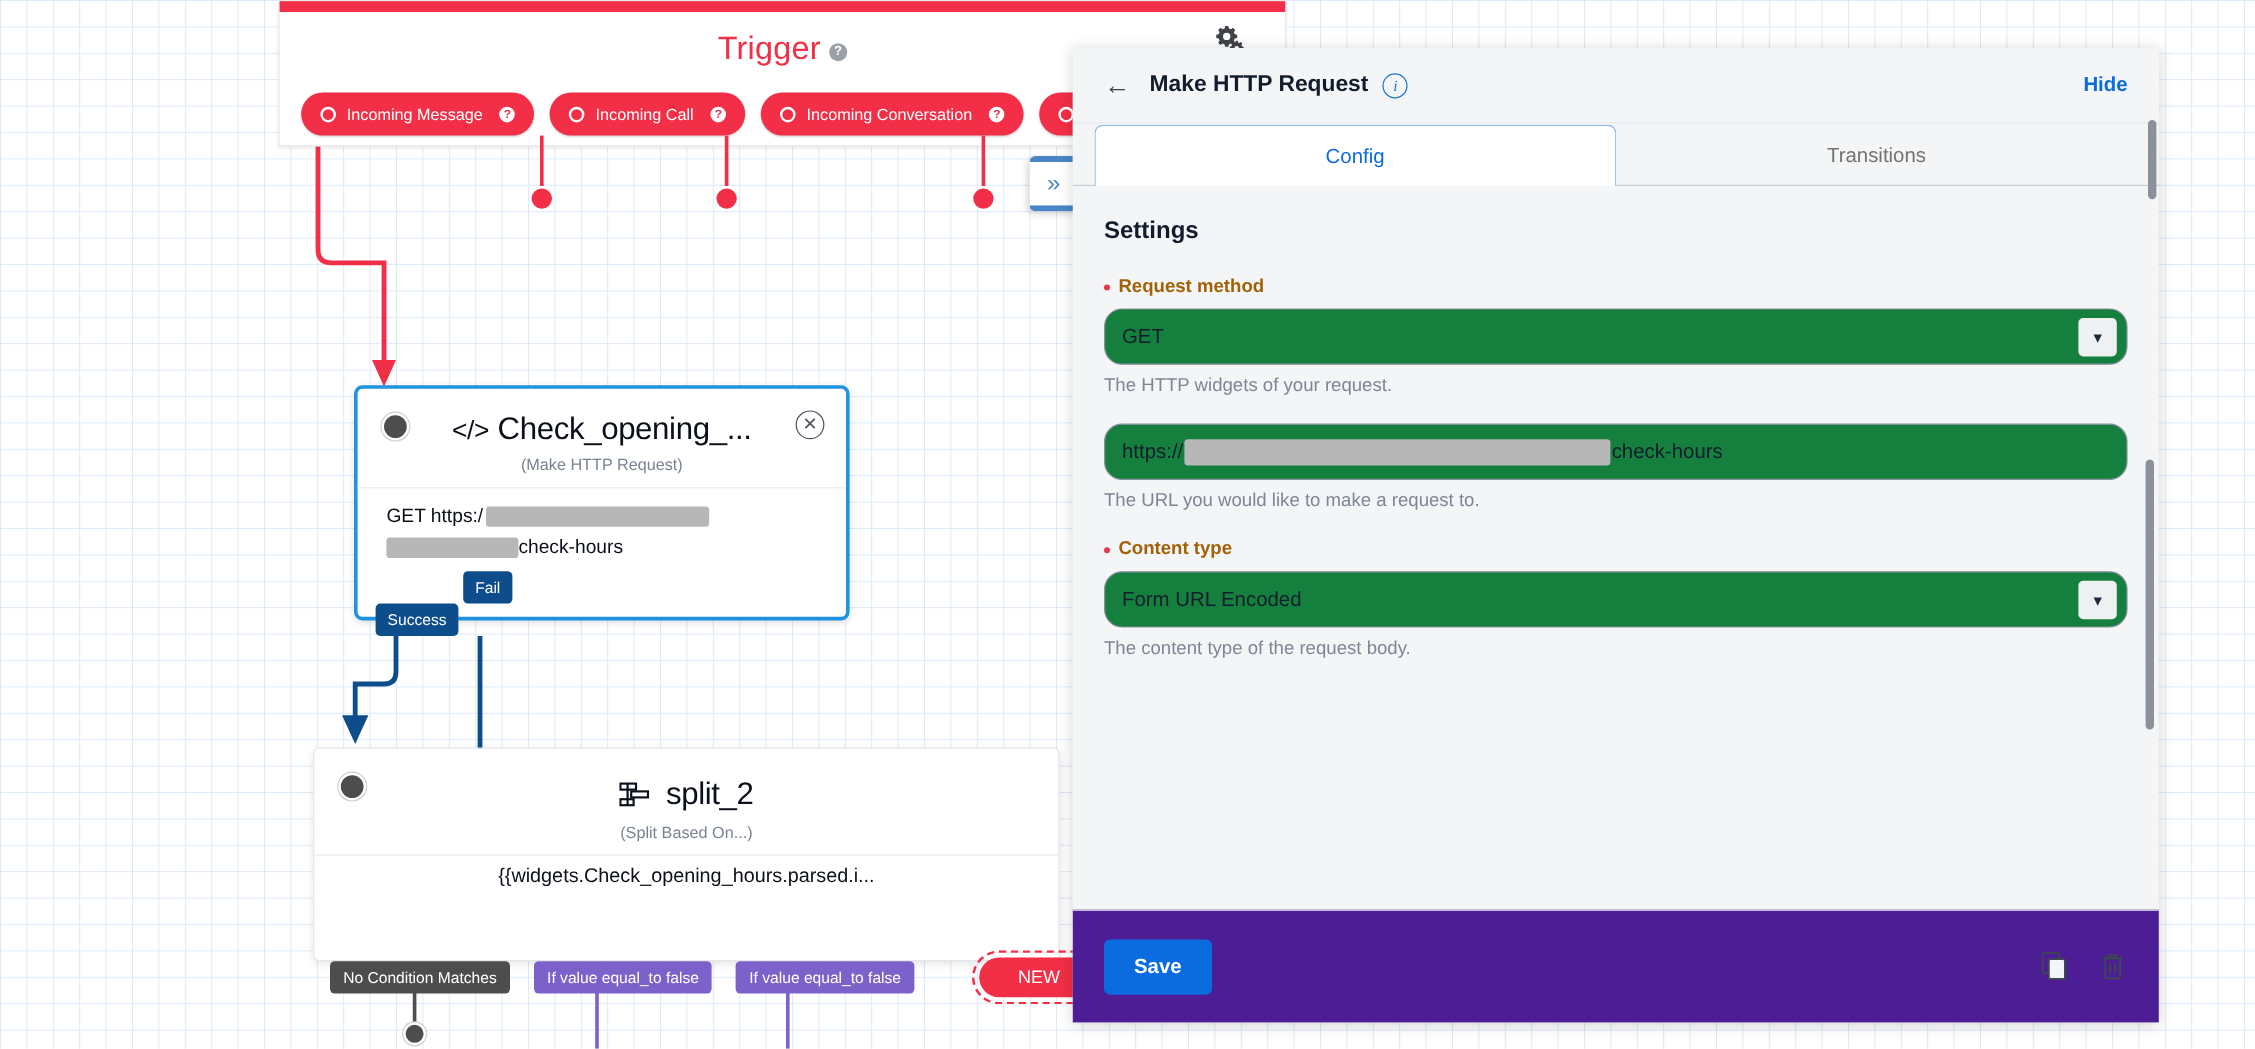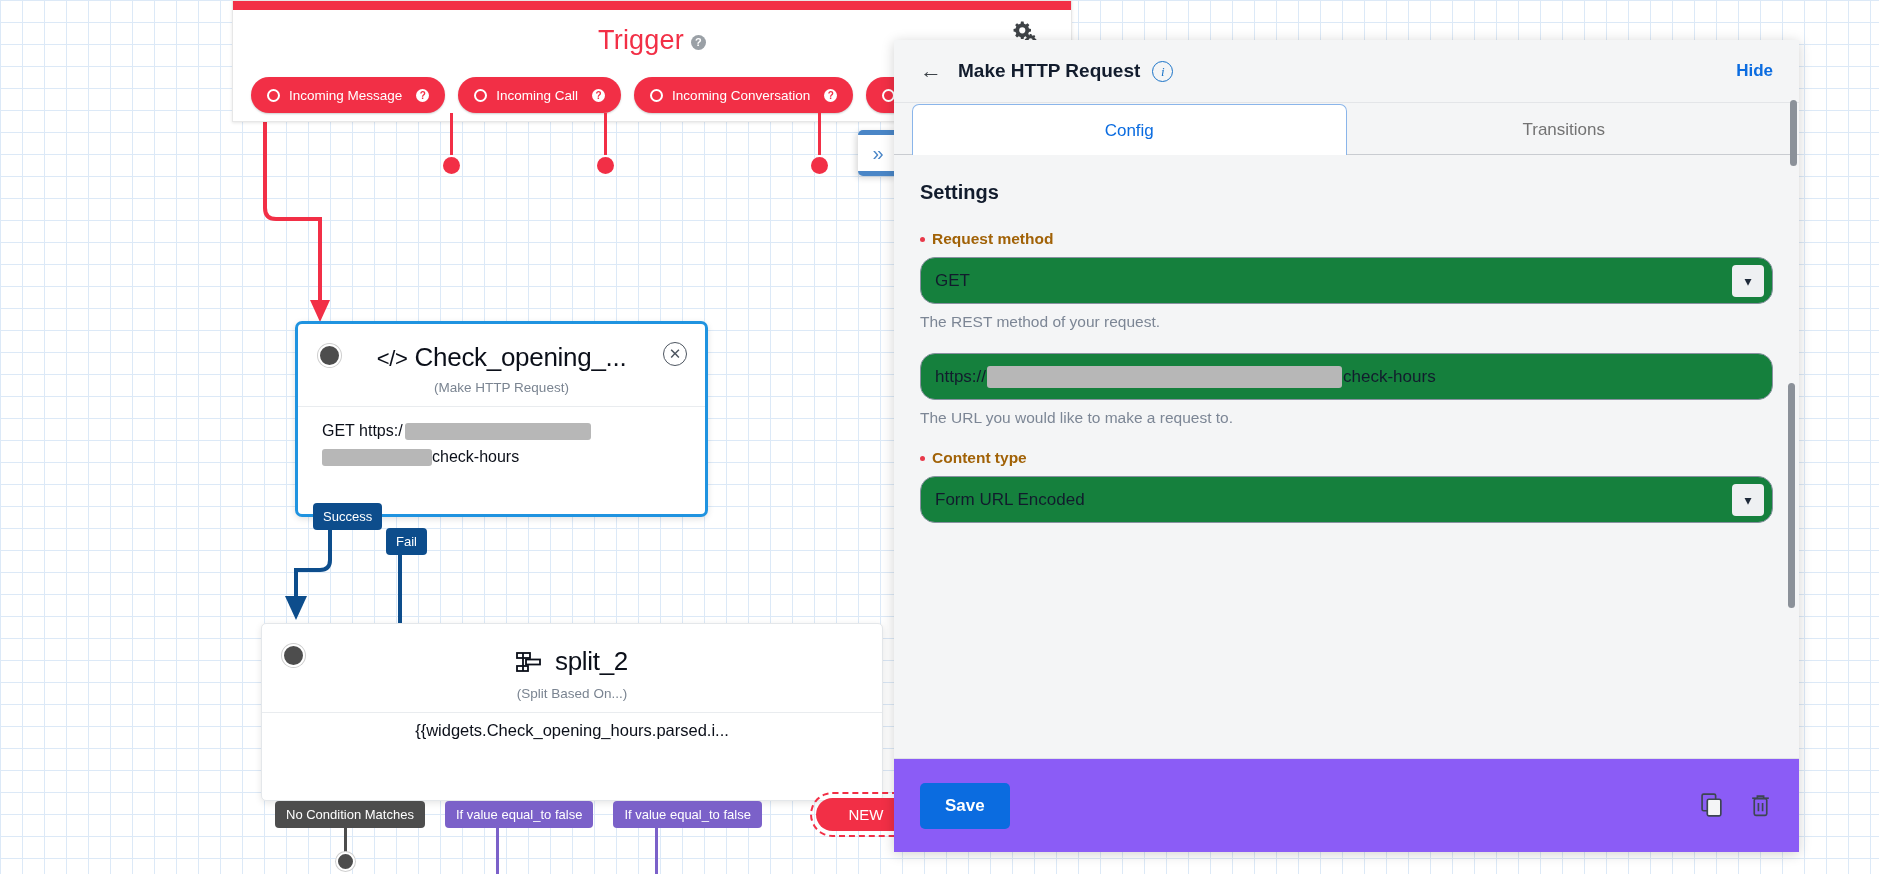--- a/index.html
+++ b/index.html
@@ -104,21 +104,21 @@
   .redact{ display:inline-block; background:#b7b7b7; border-radius:3px; vertical-align:-4px; }
 
   
   .badge{
     position:absolute; height:27px; border-radius:4px;
     color:#fff; font-size:13px; display:flex; align-items:center;
     padding:0 10px; white-space:nowrap;
   }
   .badge.navy{ background:#0d4d8c; }
   #badge-success{ left:313px; top:503px; }
-  #badge-fail{ left:386px; top:528px; }
+  #badge-fail{ left:386px; top:476px; }
 
   
   #navy-path{ position:absolute; left:0; top:0; pointer-events:none; }
 
   
   #split-node{
     position:absolute; left:261px; top:623px; width:622px; height:178px;
     background:#ffffff; border:1px solid #e4e7ea; border-radius:5px;
     box-shadow:0 2px 7px rgba(0,0,0,.10);
   }
@@ -230,21 +230,21 @@
   .control.select{ cursor:pointer; }
   .chev{
     position:absolute; right:8px; top:7px; width:32px; height:32px;
     background:#eef0f2; border-radius:4px; color:#1e2a3a;
     font-size:14px; display:flex; align-items:center; justify-content:center;
   }
   .hint{ font-size:15.5px; color:#7c8695; margin-top:9px; }
 
   #panel-footer{
     flex:none; height:94px; border-top:1px solid #dfe2e6;
-    display:flex; align-items:center; padding:0 26px; background:#8b5cf6;
+    display:flex; align-items:center; padding:0 26px; background:#4c1d95;
   }
   #save-btn{
     background:#0b6ce0; color:#fff; font-size:17px; font-weight:bold;
     border:none; border-radius:5px; padding:13px 25px; cursor:pointer;
     font-family:"Liberation Sans",sans-serif;
   }
   #footer-icons{ margin-left:auto; display:flex; gap:26px; align-items:center; }
   .ficon{ width:23px;height:26px; color:#3d4652; cursor:pointer; }
 
   
@@ -420,41 +420,42 @@
 
     <div class="field">
       <div class="flabel">
         <span class="req-dot"></span>
         <span>Request method</span>
       </div>
       <div class="control select">
         <span>GET</span>
         <span class="chev">▾</span>
       </div>
-      <div class="hint">The REST method of your request.</div>
+      <div class="hint">The HTTP widgets of your request.</div>
     </div>
 
     <div class="field">
       <div class="control">
         <span>https://</span>
           <span class="redact" style="width:355px;height:22px;margin:0 1px;"></span>
           <span>check-hours</span>
       </div>
       <div class="hint">The URL you would like to make a request to.</div>
     </div>
 
     <div class="field">
       <div class="flabel">
         <span class="req-dot"></span>
         <span>Content type</span>
       </div>
       <div class="control select">
         <span>Form URL Encoded</span>
         <span class="chev">▾</span>
       </div>
+      <div class="hint">The content type of the request body.</div>
     </div>
 
     <div class="vscroll" style="right:4px; top:228px; height:225px;"></div>
   </div>
 
   <div id="panel-footer">
     <button id="save-btn">Save</button>
     <div id="footer-icons">
       <span class="ficon">
         <svg width="23" height="25" viewBox="0 0 22 24" fill="none" stroke="#3d4652" stroke-width="1.6">

